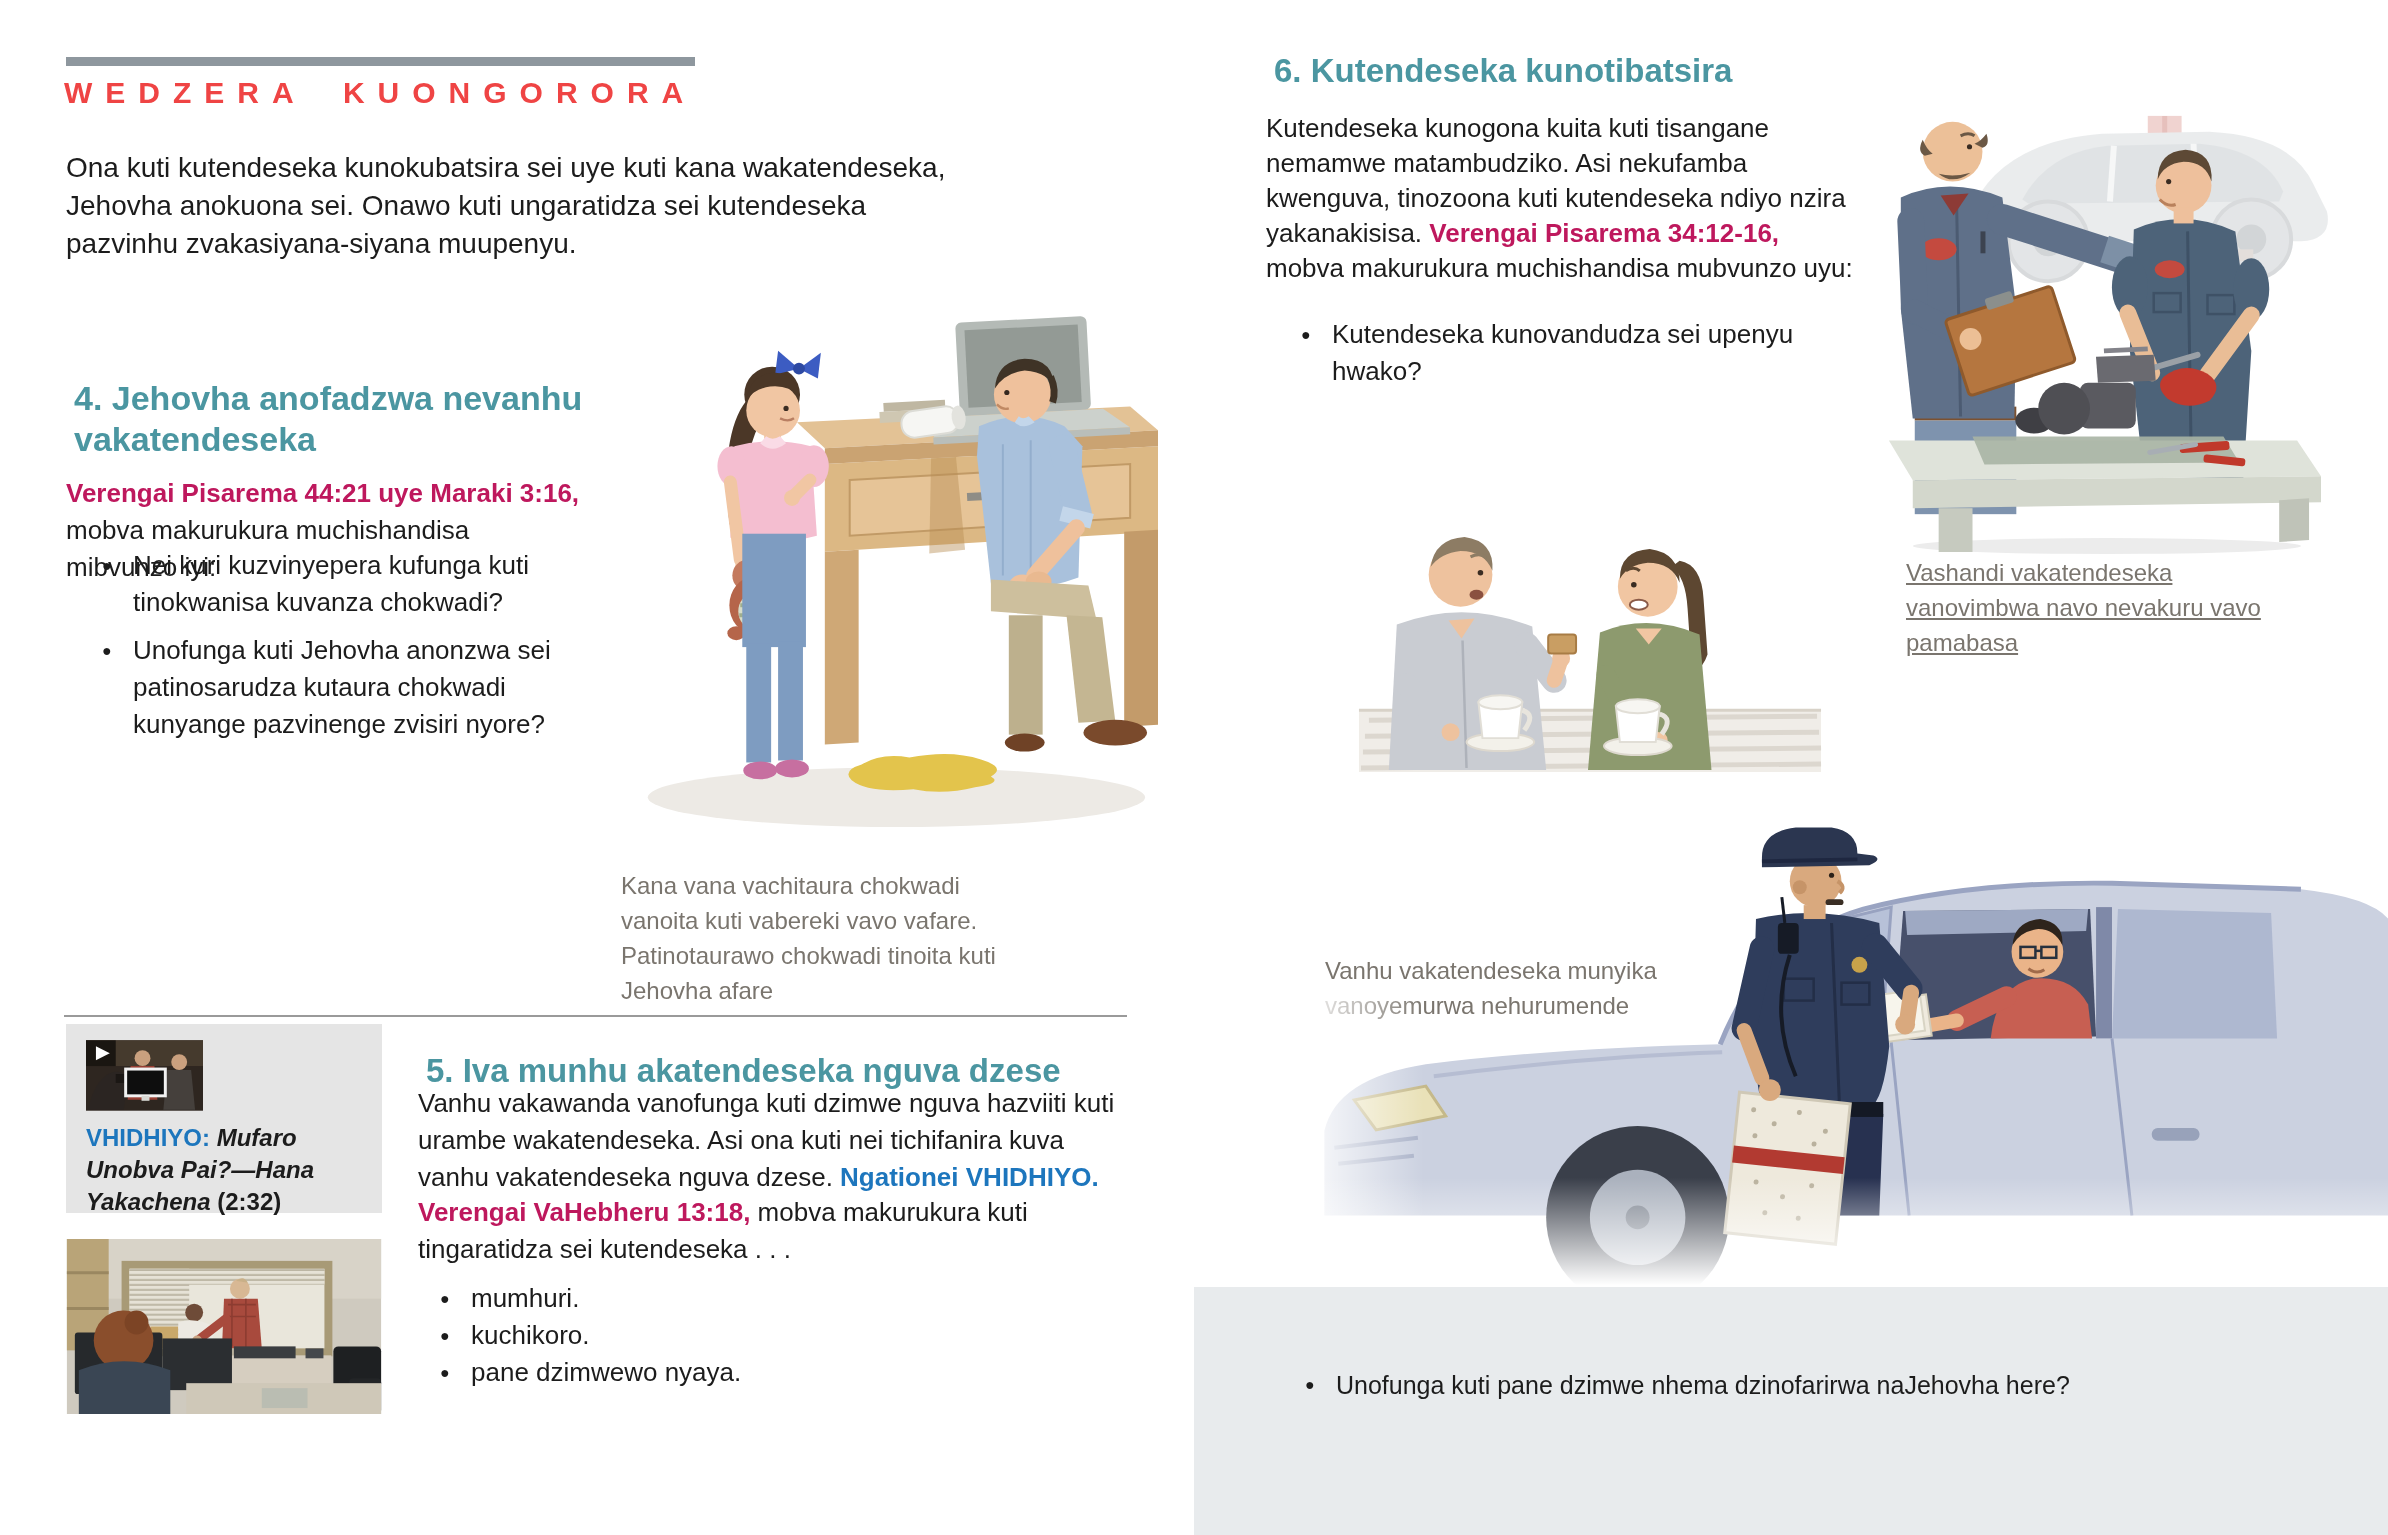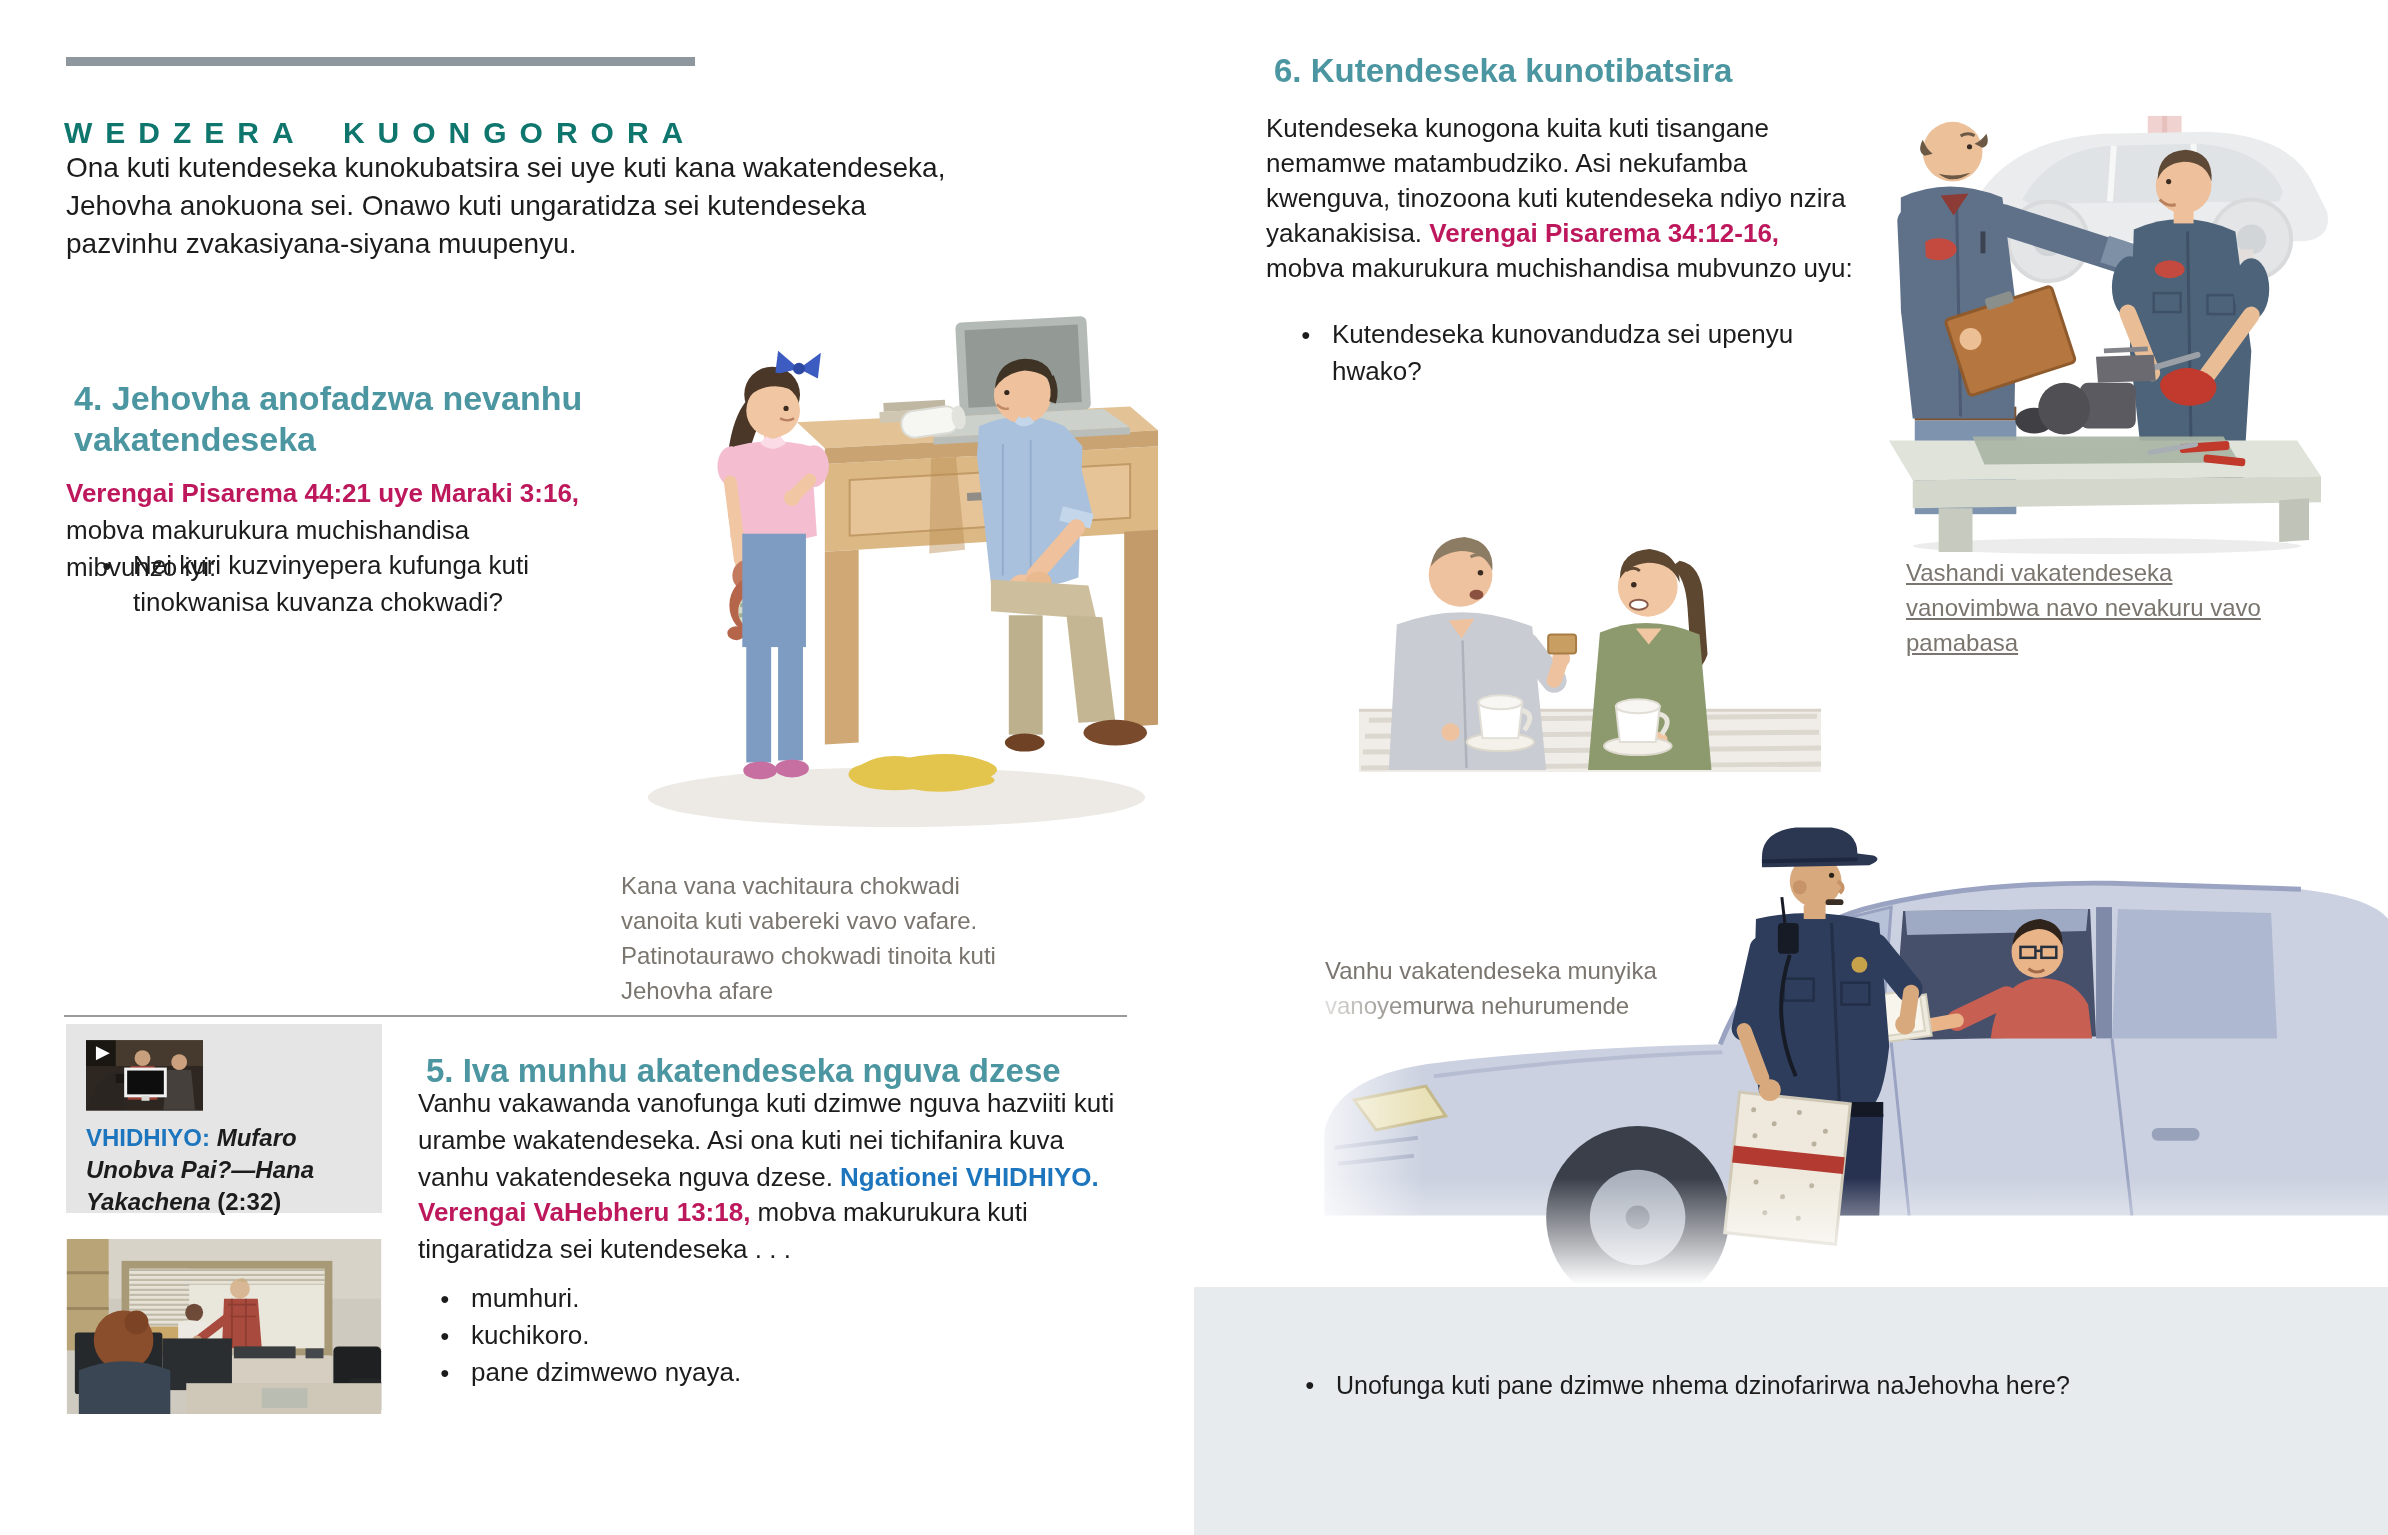--- a/index.html
+++ b/index.html
@@ -1,21 +1,21 @@
 <!DOCTYPE html>
 <html><head>
 <meta charset="utf-8">
 <style>
   html,body{margin:0;padding:0;background:#fff;}
   *{box-sizing:border-box;}
   #page{position:relative;width:2388px;height:1535px;background:#ffffff;overflow:hidden;
         font-family:"Liberation Sans","DejaVu Sans",sans-serif;color:#1c1c1c;}
   .abs{position:absolute;}
   .kicker-rule{left:66px;top:57px;width:629px;height:9px;background:#8e979e;}
-  .kicker{left:64px;top:76px;font-size:30px;font-weight:bold;letter-spacing:13px;word-spacing:16px;color:#0f766e;white-space:nowrap;margin-top:40px;}
+  .kicker{left:64px;top:76px;font-size:30px;font-weight:bold;letter-spacing:13px;word-spacing:16px;color:#ef4444;white-space:nowrap;}
   .intro{left:66px;top:149px;width:907px;font-size:28px;line-height:38px;}
   h2{margin:8px;font-weight:bold;color:#4b96a1;}
   .h4{left:66px;top:370px;width:557px;font-size:34px;line-height:41px;}
   .h5{left:418px;top:1044px;width:726px;font-size:33px;line-height:38px;}
   .h6{left:1266px;top:44px;width:597px;font-size:33px;line-height:38px;}
   .body{font-size:26px;line-height:37px;}
   .readlink{color:#be185d;font-weight:bold;cursor:pointer;}
   .bluelink{color:#1d76bd;font-weight:bold;cursor:pointer;}
   .s4read{left:66px;top:475px;width:521px;}
   .s4bullets{left:100px;top:547px;width:498px;}
@@ -56,20 +56,21 @@
   <div class="abs kicker-rule"></div>
   <div class="abs kicker">WEDZERA KUONGORORA</div>
   <p class="abs intro" style="margin:0">Ona kuti kutendeseka kunokubatsira sei uye kuti kana wakatendeseka, Jehovha anokuona sei. Onawo kuti ungaratidza sei kutendeseka pazvinhu zvakasiyana-siyana muupenyu.</p>
 
   <h2 class="abs h4">4. Jehovha anofadzwa nevanhu vakatendeseka</h2>
   <p class="abs body s4read" style="margin:0">
     <span class="readlink">Verengai Pisarema 44:21 uye Maraki 3:16,</span><span> mobva makurukura muchishandisa mibvunzo iyi:</span>
   </p>
   <ul class="abs body s4bullets">
     <li>Nei kuri kuzvinyepera kufunga kuti tinokwanisa kuvanza chokwadi?</li>
+    <li>Unofunga kuti Jehovha anonzwa sei patinosarudza kutaura chokwadi kunyange pazvinenge zvisiri nyore?</li>
   </ul>
 
   <svg class="abs illus1" viewBox="0 0 548 562">
     <ellipse cx="285" cy="505" rx="250" ry="30" fill="#edeae5"></ellipse>
     <path d="M250 472 q20 -12 48 -7 q42 -8 72 2 q26 8 10 17 q12 7 -16 11 q-32 8 -62 2 q-46 4 -62 -9 q-10 -10 10 -16z" fill="#e3c44c"></path>
 
     <g>
       <polygon points="213,170 548,152 548,238 213,258" fill="#dcb884"></polygon>
       <polygon points="238,186 520,170 520,224 238,242" fill="#e6c497" stroke="#c19a66" stroke-width="2"></polygon>
       <rect x="356" y="198" width="44" height="8" fill="#8f8d86" transform="rotate(-3 378 202)"></rect>

